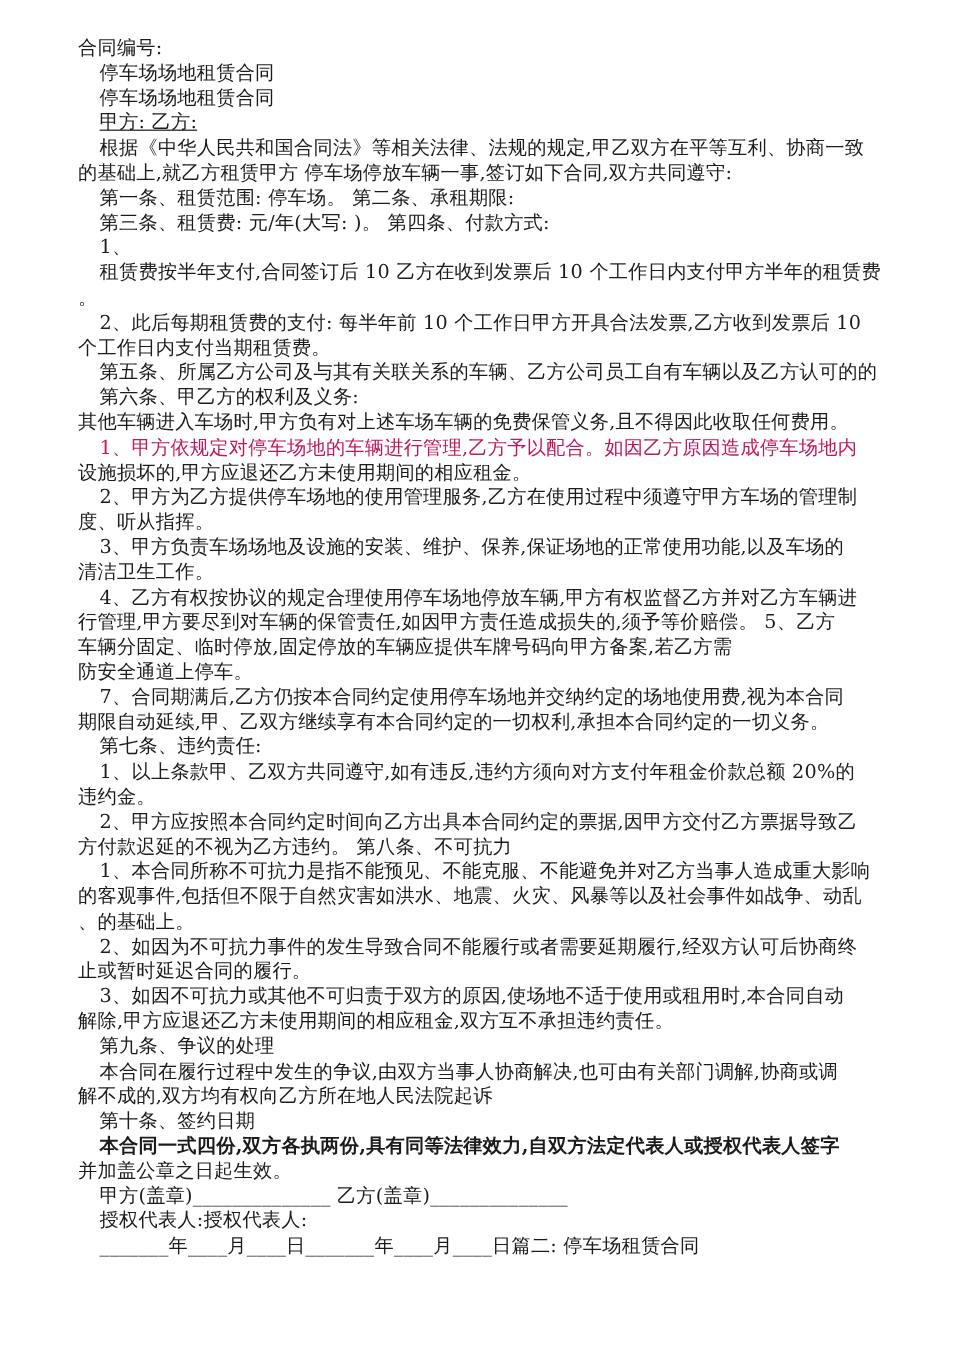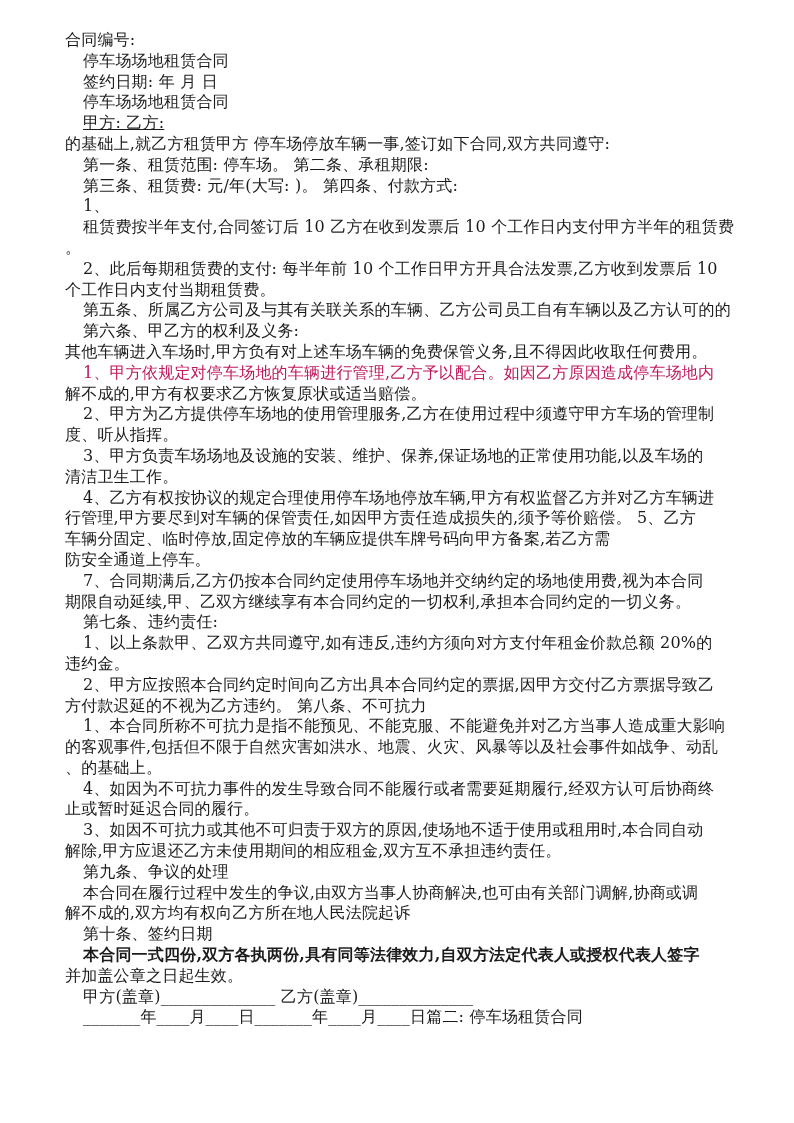--- a/index.html
+++ b/index.html
@@ -30,60 +30,61 @@
   .indent-1 { padding-left: 18px; }
   .indent-0 { padding-left: 0; }
 </style>
 </head>
 <body>
 
 <div class="page">
   <div>
       <div class="doc-line indent-0" style="color: rgb(27, 27, 27);">合同编号:</div>
       <div class="doc-line indent-1" style="color: rgb(27, 27, 27);">停车场场地租赁合同</div>
-      <div class="doc-line indent-1" style="color: rgb(27, 27, 27);">签约日期: 年 月 日</div>
       <div class="doc-line indent-1" style="color: rgb(27, 27, 27);">停车场场地租赁合同</div>
       <div class="doc-line indent-1" style="color: rgb(27, 27, 27); text-decoration: underline;">甲方: 乙方:</div>
+      <div class="doc-line indent-1" style="color: rgb(27, 27, 27);">根据《中华人民共和国合同法》等相关法律、法规的规定,甲乙双方在平等互利、协商一致</div>
       <div class="doc-line indent-0" style="color: rgb(27, 27, 27);">的基础上,就乙方租赁甲方 停车场停放车辆一事,签订如下合同,双方共同遵守:</div>
       <div class="doc-line indent-1" style="color: rgb(27, 27, 27);">第一条、租赁范围: 停车场。 第二条、承租期限:</div>
       <div class="doc-line indent-1" style="color: rgb(27, 27, 27);">第三条、租赁费: 元/年(大写: )。 第四条、付款方式:</div>
       <div class="doc-line indent-1" style="color: rgb(27, 27, 27);">1、</div>
       <div class="doc-line indent-1" style="color: rgb(27, 27, 27);">租赁费按半年支付,合同签订后 10 乙方在收到发票后 10 个工作日内支付甲方半年的租赁费</div>
       <div class="doc-line indent-0" style="color: rgb(27, 27, 27);">。</div>
       <div class="doc-line indent-1" style="color: rgb(27, 27, 27);">2、此后每期租赁费的支付: 每半年前 10 个工作日甲方开具合法发票,乙方收到发票后 10</div>
       <div class="doc-line indent-0" style="color: rgb(27, 27, 27);">个工作日内支付当期租赁费。</div>
       <div class="doc-line indent-1" style="color: rgb(27, 27, 27);">第五条、所属乙方公司及与其有关联关系的车辆、乙方公司员工自有车辆以及乙方认可的的</div>
       <div class="doc-line indent-1" style="color: rgb(27, 27, 27);">第六条、甲乙方的权利及义务:</div>
       <div class="doc-line indent-0" style="color: rgb(27, 27, 27);">其他车辆进入车场时,甲方负有对上述车场车辆的免费保管义务,且不得因此收取任何费用。</div>
       <div class="doc-line indent-1" style="color: #be185d; text-align: center;">1、甲方依规定对停车场地的车辆进行管理,乙方予以配合。如因乙方原因造成停车场地内</div>
-      <div class="doc-line indent-0" style="color: rgb(27, 27, 27);">解不成的,甲方有权要求乙方恢复原状或适当赔偿。</div>
+      <div class="doc-line indent-0" style="color: rgb(27, 27, 27);">设施损坏的,甲方应退还乙方未使用期间的相应租金。</div>
       <div class="doc-line indent-1" style="color: rgb(27, 27, 27);">2、甲方为乙方提供停车场地的使用管理服务,乙方在使用过程中须遵守甲方车场的管理制</div>
       <div class="doc-line indent-0" style="color: rgb(27, 27, 27);">度、听从指挥。</div>
       <div class="doc-line indent-1" style="color: rgb(27, 27, 27);">3、甲方负责车场场地及设施的安装、维护、保养,保证场地的正常使用功能,以及车场的</div>
       <div class="doc-line indent-0" style="color: rgb(27, 27, 27);">清洁卫生工作。</div>
       <div class="doc-line indent-1" style="color: rgb(27, 27, 27);">4、乙方有权按协议的规定合理使用停车场地停放车辆,甲方有权监督乙方并对乙方车辆进</div>
       <div class="doc-line indent-0" style="color: rgb(27, 27, 27);">行管理,甲方要尽到对车辆的保管责任,如因甲方责任造成损失的,须予等价赔偿。 5、乙方</div>
       <div class="doc-line indent-0" style="color: rgb(27, 27, 27);">车辆分固定、临时停放,固定停放的车辆应提供车牌号码向甲方备案,若乙方需</div>
       <div class="doc-line indent-0" style="color: rgb(27, 27, 27);">防安全通道上停车。</div>
       <div class="doc-line indent-1" style="color: rgb(27, 27, 27);">7、合同期满后,乙方仍按本合同约定使用停车场地并交纳约定的场地使用费,视为本合同</div>
       <div class="doc-line indent-0" style="color: rgb(27, 27, 27);">期限自动延续,甲、乙双方继续享有本合同约定的一切权利,承担本合同约定的一切义务。</div>
       <div class="doc-line indent-1" style="color: rgb(27, 27, 27);">第七条、违约责任:</div>
       <div class="doc-line indent-1" style="color: rgb(27, 27, 27);">1、以上条款甲、乙双方共同遵守,如有违反,违约方须向对方支付年租金价款总额 20%的</div>
       <div class="doc-line indent-0" style="color: rgb(27, 27, 27);">违约金。</div>
       <div class="doc-line indent-1" style="color: rgb(27, 27, 27);">2、甲方应按照本合同约定时间向乙方出具本合同约定的票据,因甲方交付乙方票据导致乙</div>
       <div class="doc-line indent-0" style="color: rgb(27, 27, 27);">方付款迟延的不视为乙方违约。 第八条、不可抗力</div>
       <div class="doc-line indent-1" style="color: rgb(27, 27, 27);">1、本合同所称不可抗力是指不能预见、不能克服、不能避免并对乙方当事人造成重大影响</div>
       <div class="doc-line indent-0" style="color: rgb(27, 27, 27);">的客观事件,包括但不限于自然灾害如洪水、地震、火灾、风暴等以及社会事件如战争、动乱</div>
       <div class="doc-line indent-0" style="color: rgb(27, 27, 27);">、的基础上。</div>
-      <div class="doc-line indent-1" style="color: rgb(27, 27, 27);">4、如因为不可抗力事件的发生导致合同不能履行或者需要延期履行,经双方认可后协商终</div>
+      <div class="doc-line indent-1" style="color: rgb(27, 27, 27);">2、如因为不可抗力事件的发生导致合同不能履行或者需要延期履行,经双方认可后协商终</div>
       <div class="doc-line indent-0" style="color: rgb(27, 27, 27);">止或暂时延迟合同的履行。</div>
       <div class="doc-line indent-1" style="color: rgb(27, 27, 27);">3、如因不可抗力或其他不可归责于双方的原因,使场地不适于使用或租用时,本合同自动</div>
       <div class="doc-line indent-0" style="color: rgb(27, 27, 27);">解除,甲方应退还乙方未使用期间的相应租金,双方互不承担违约责任。</div>
       <div class="doc-line indent-1" style="color: rgb(27, 27, 27);">第九条、争议的处理</div>
       <div class="doc-line indent-1" style="color: rgb(27, 27, 27);">本合同在履行过程中发生的争议,由双方当事人协商解决,也可由有关部门调解,协商或调</div>
       <div class="doc-line indent-0" style="color: rgb(27, 27, 27);">解不成的,双方均有权向乙方所在地人民法院起诉</div>
       <div class="doc-line indent-1" style="color: rgb(27, 27, 27);">第十条、签约日期</div>
       <div class="doc-line indent-1" style="color: rgb(27, 27, 27); font-weight: bold;">本合同一式四份,双方各执两份,具有同等法律效力,自双方法定代表人或授权代表人签字</div>
       <div class="doc-line indent-0" style="color: rgb(27, 27, 27);">并加盖公章之日起生效。</div>
       <div class="doc-line indent-1" style="color: rgb(27, 27, 27);">甲方(盖章)______________ 乙方(盖章)______________</div>
+      <div class="doc-line indent-1" style="color: rgb(27, 27, 27);">授权代表人:授权代表人:</div>
       <div class="doc-line indent-1" style="color: rgb(27, 27, 27);">_______年____月____日_______年____月____日篇二: 停车场租赁合同</div>
     </div>
 </div>
 
 </body></html>

